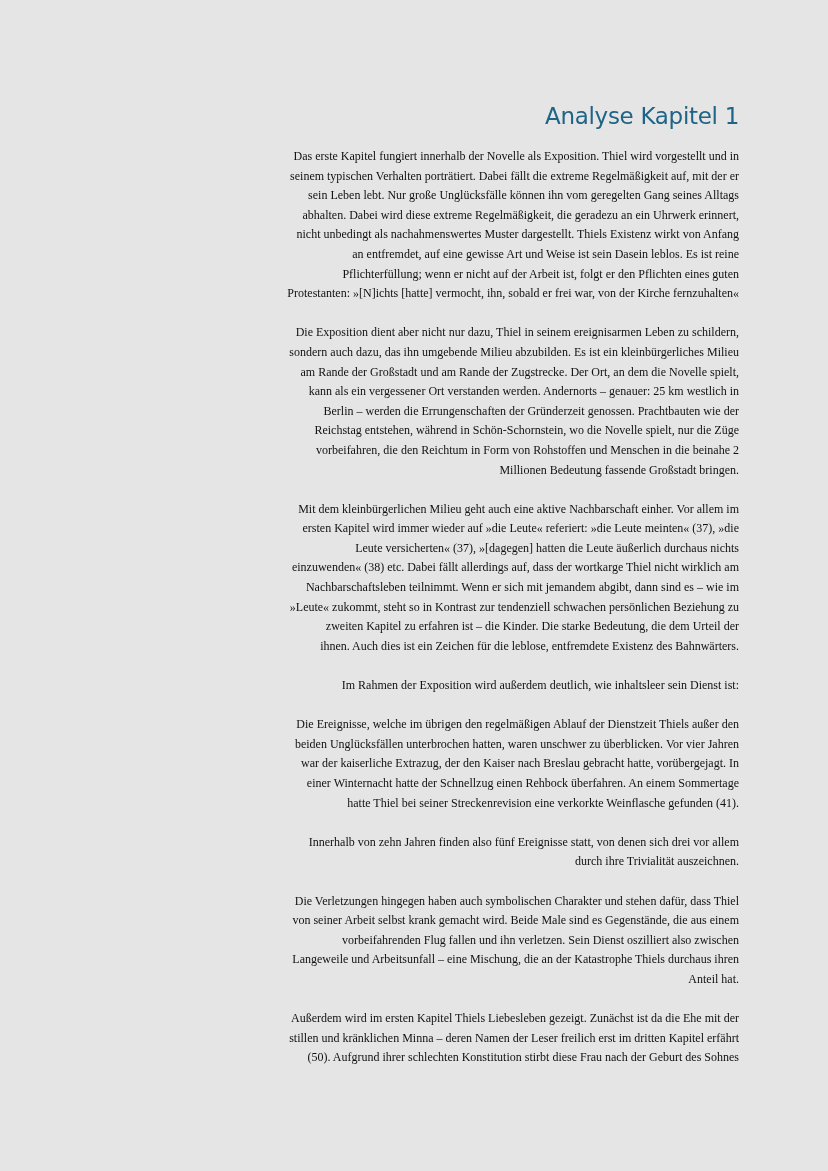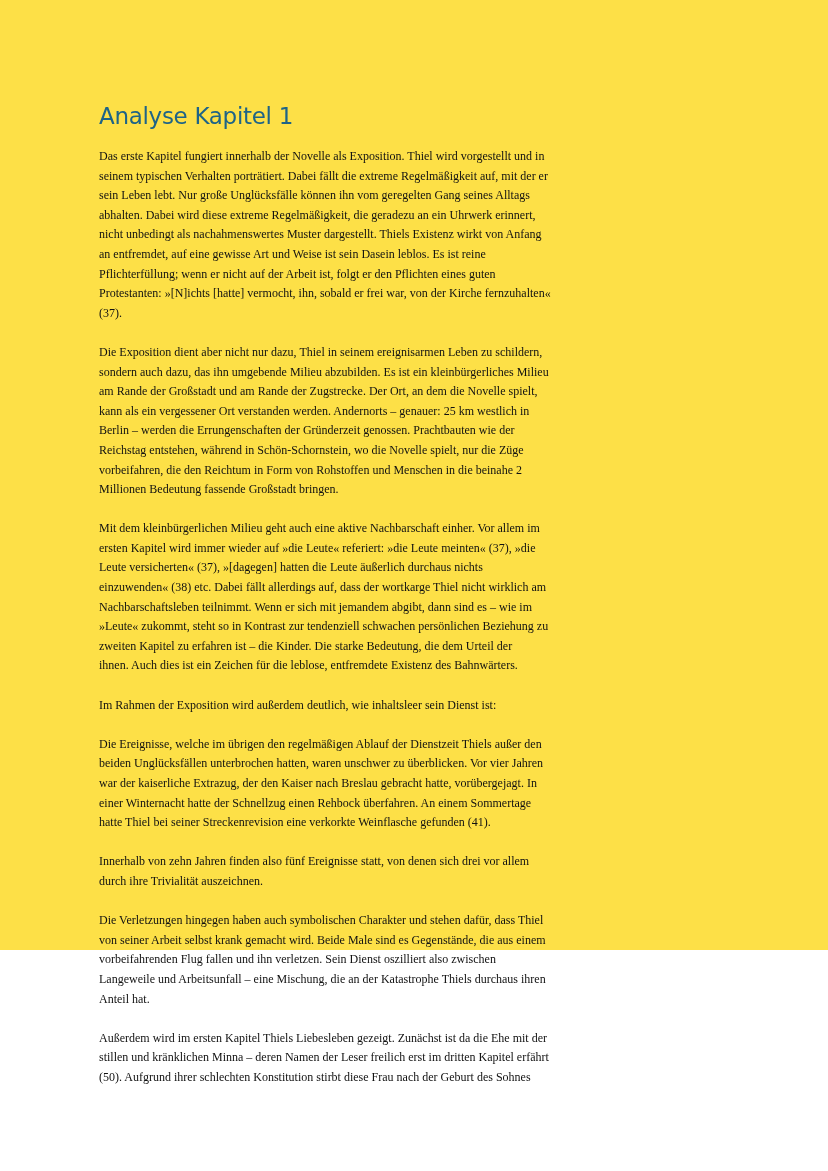--- a/index.html
+++ b/index.html
@@ -11,22 +11,23 @@
     width: 828px;
     height: 1171px;
     overflow: hidden;
     position: relative;
   }
   .page {
     position: absolute;
     left: 0;
     top: 0;
     width: 828px;
-    height: 950px;
-    background: #fde047;
+    height: 1171px;
+    background: #e5e5e5;
+    text-align: right;
   }
   .content {
     position: absolute;
     left: 99px;
     top: 100px;
     width: 640px;
   }
   .title {
     margin: 0;
     font-family: "DejaVu Sans", sans-serif;
@@ -62,21 +63,20 @@
     <div id="paragraphs">
         <p class="para">
           <span class="line">Das erste Kapitel fungiert innerhalb der Novelle als Exposition. Thiel wird vorgestellt und in</span>
           <span class="line">seinem typischen Verhalten porträtiert. Dabei fällt die extreme Regelmäßigkeit auf, mit der er</span>
           <span class="line">sein Leben lebt. Nur große Unglücksfälle können ihn vom geregelten Gang seines Alltags</span>
           <span class="line">abhalten. Dabei wird diese extreme Regelmäßigkeit, die geradezu an ein Uhrwerk erinnert,</span>
           <span class="line">nicht unbedingt als nachahmenswertes Muster dargestellt. Thiels Existenz wirkt von Anfang</span>
           <span class="line">an entfremdet, auf eine gewisse Art und Weise ist sein Dasein leblos. Es ist reine</span>
           <span class="line">Pflichterfüllung; wenn er nicht auf der Arbeit ist, folgt er den Pflichten eines guten</span>
           <span class="line">Protestanten: »[N]ichts [hatte] vermocht, ihn, sobald er frei war, von der Kirche fernzuhalten«</span>
-          <span class="line">(37).</span>
         </p>
         <div class="gap"></div>
         <p class="para">
           <span class="line">Die Exposition dient aber nicht nur dazu, Thiel in seinem ereignisarmen Leben zu schildern,</span>
           <span class="line">sondern auch dazu, das ihn umgebende Milieu abzubilden. Es ist ein kleinbürgerliches Milieu</span>
           <span class="line">am Rande der Großstadt und am Rande der Zugstrecke. Der Ort, an dem die Novelle spielt,</span>
           <span class="line">kann als ein vergessener Ort verstanden werden. Andernorts – genauer: 25 km westlich in</span>
           <span class="line">Berlin – werden die Errungenschaften der Gründerzeit genossen. Prachtbauten wie der</span>
           <span class="line">Reichstag entstehen, während in Schön-Schornstein, wo die Novelle spielt, nur die Züge</span>
           <span class="line">vorbeifahren, die den Reichtum in Form von Rohstoffen und Menschen in die beinahe 2</span>

